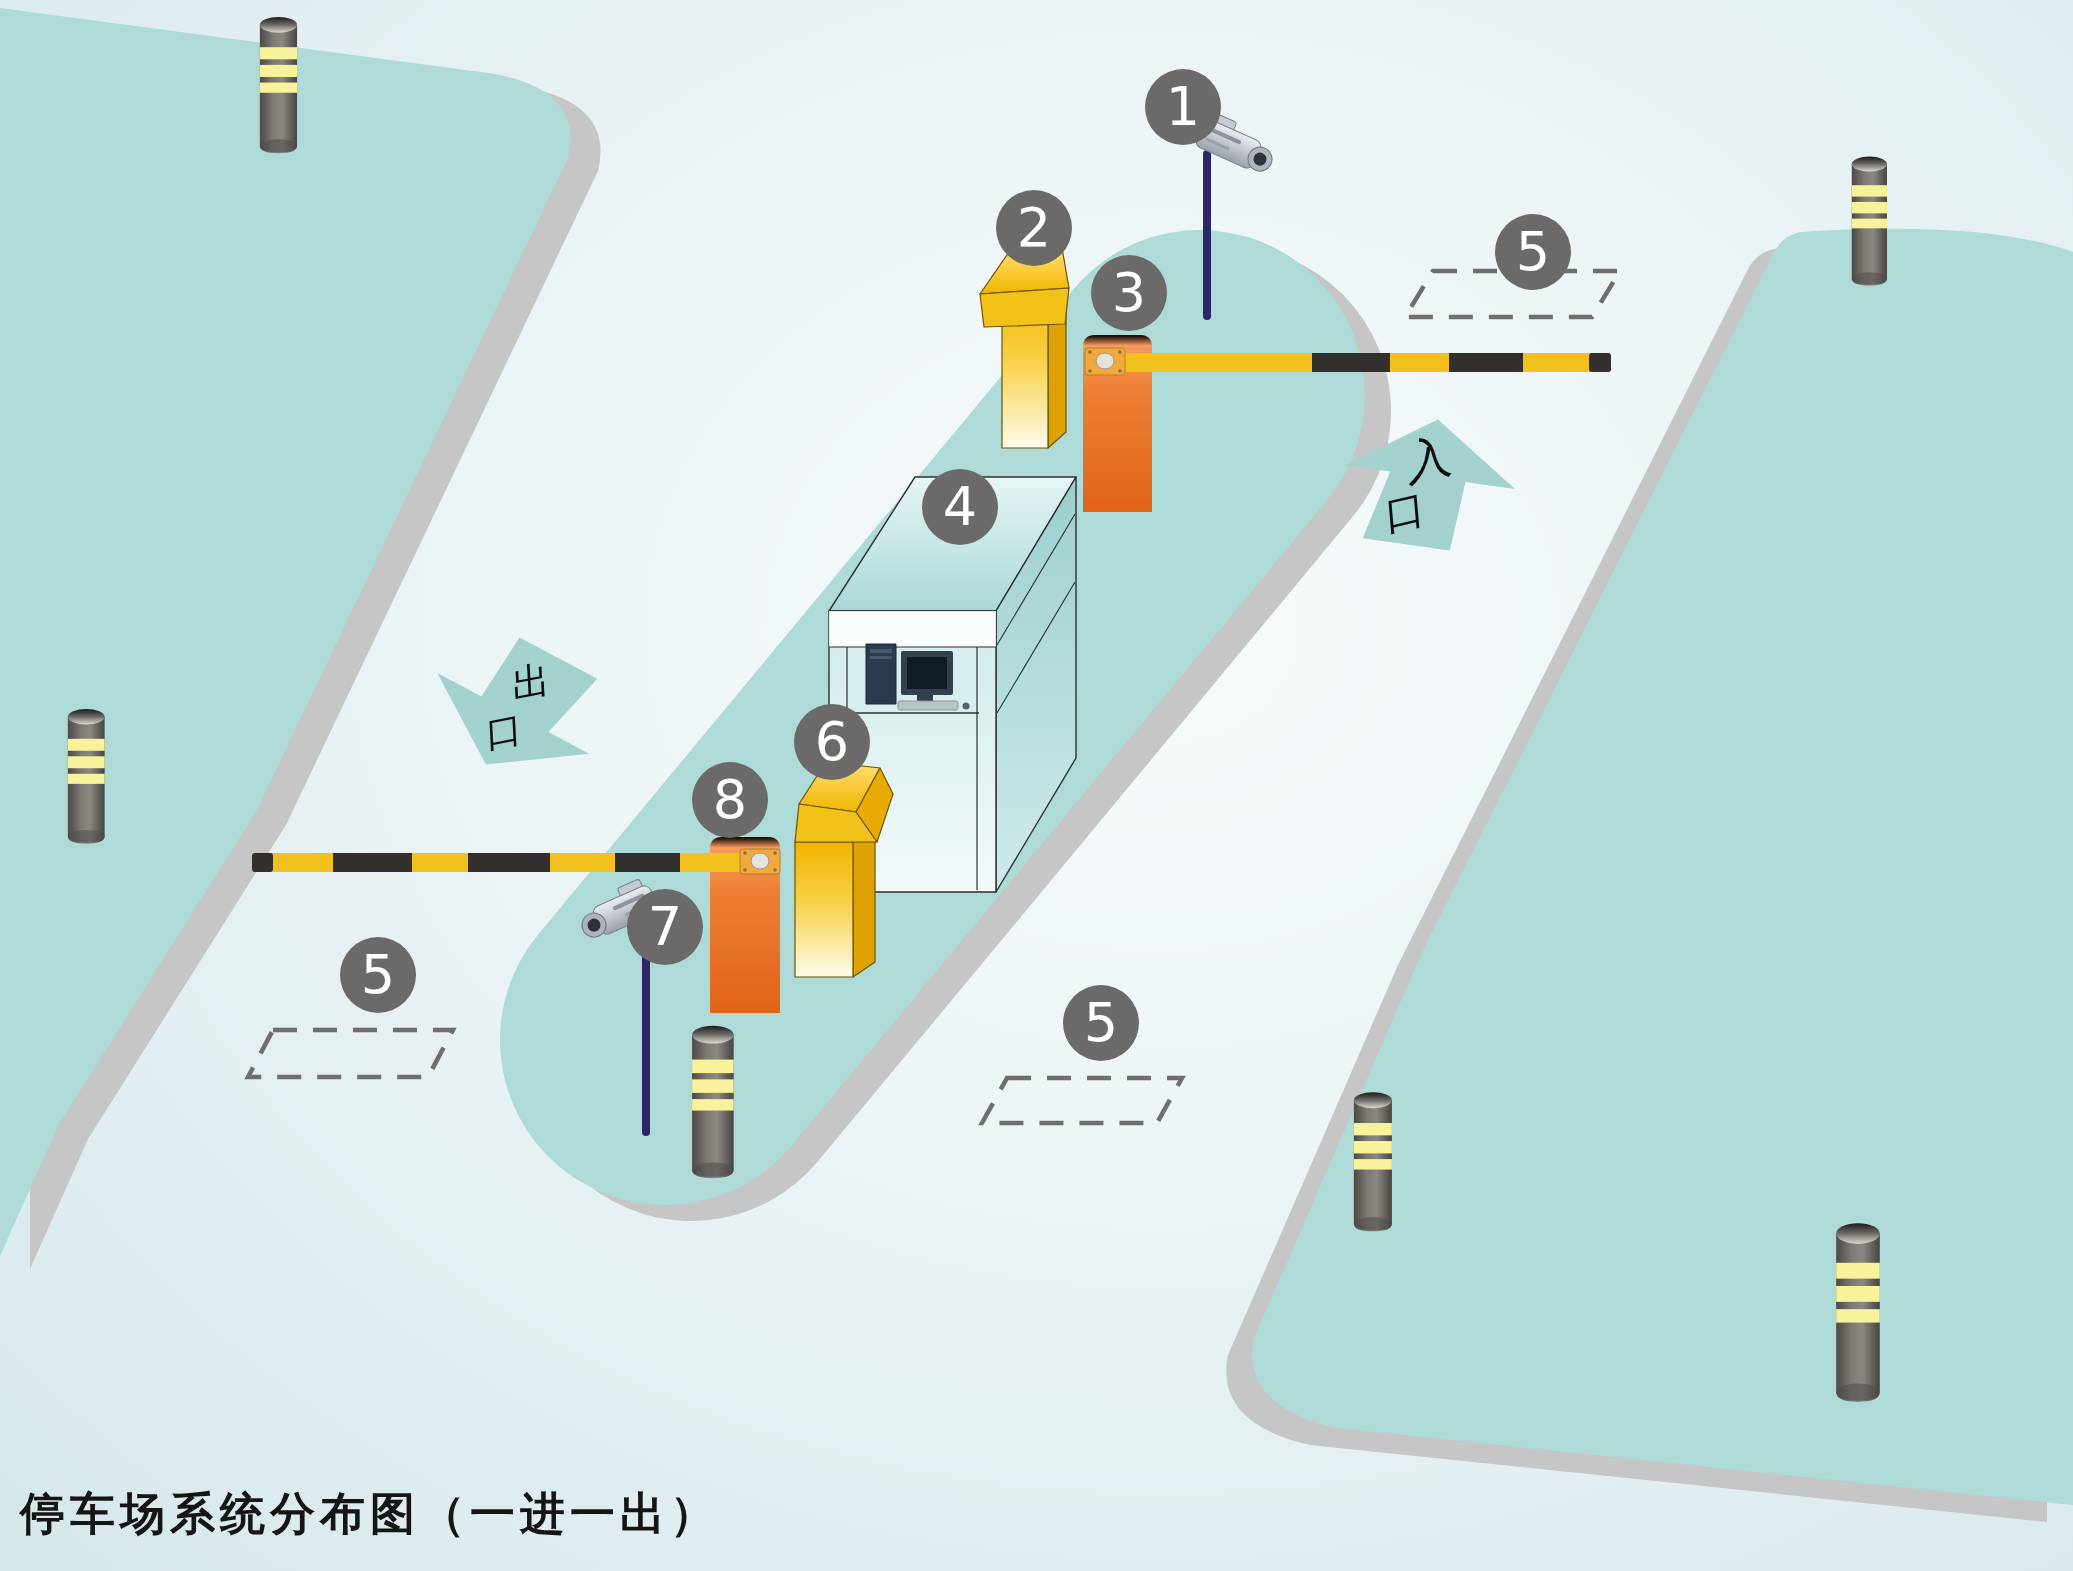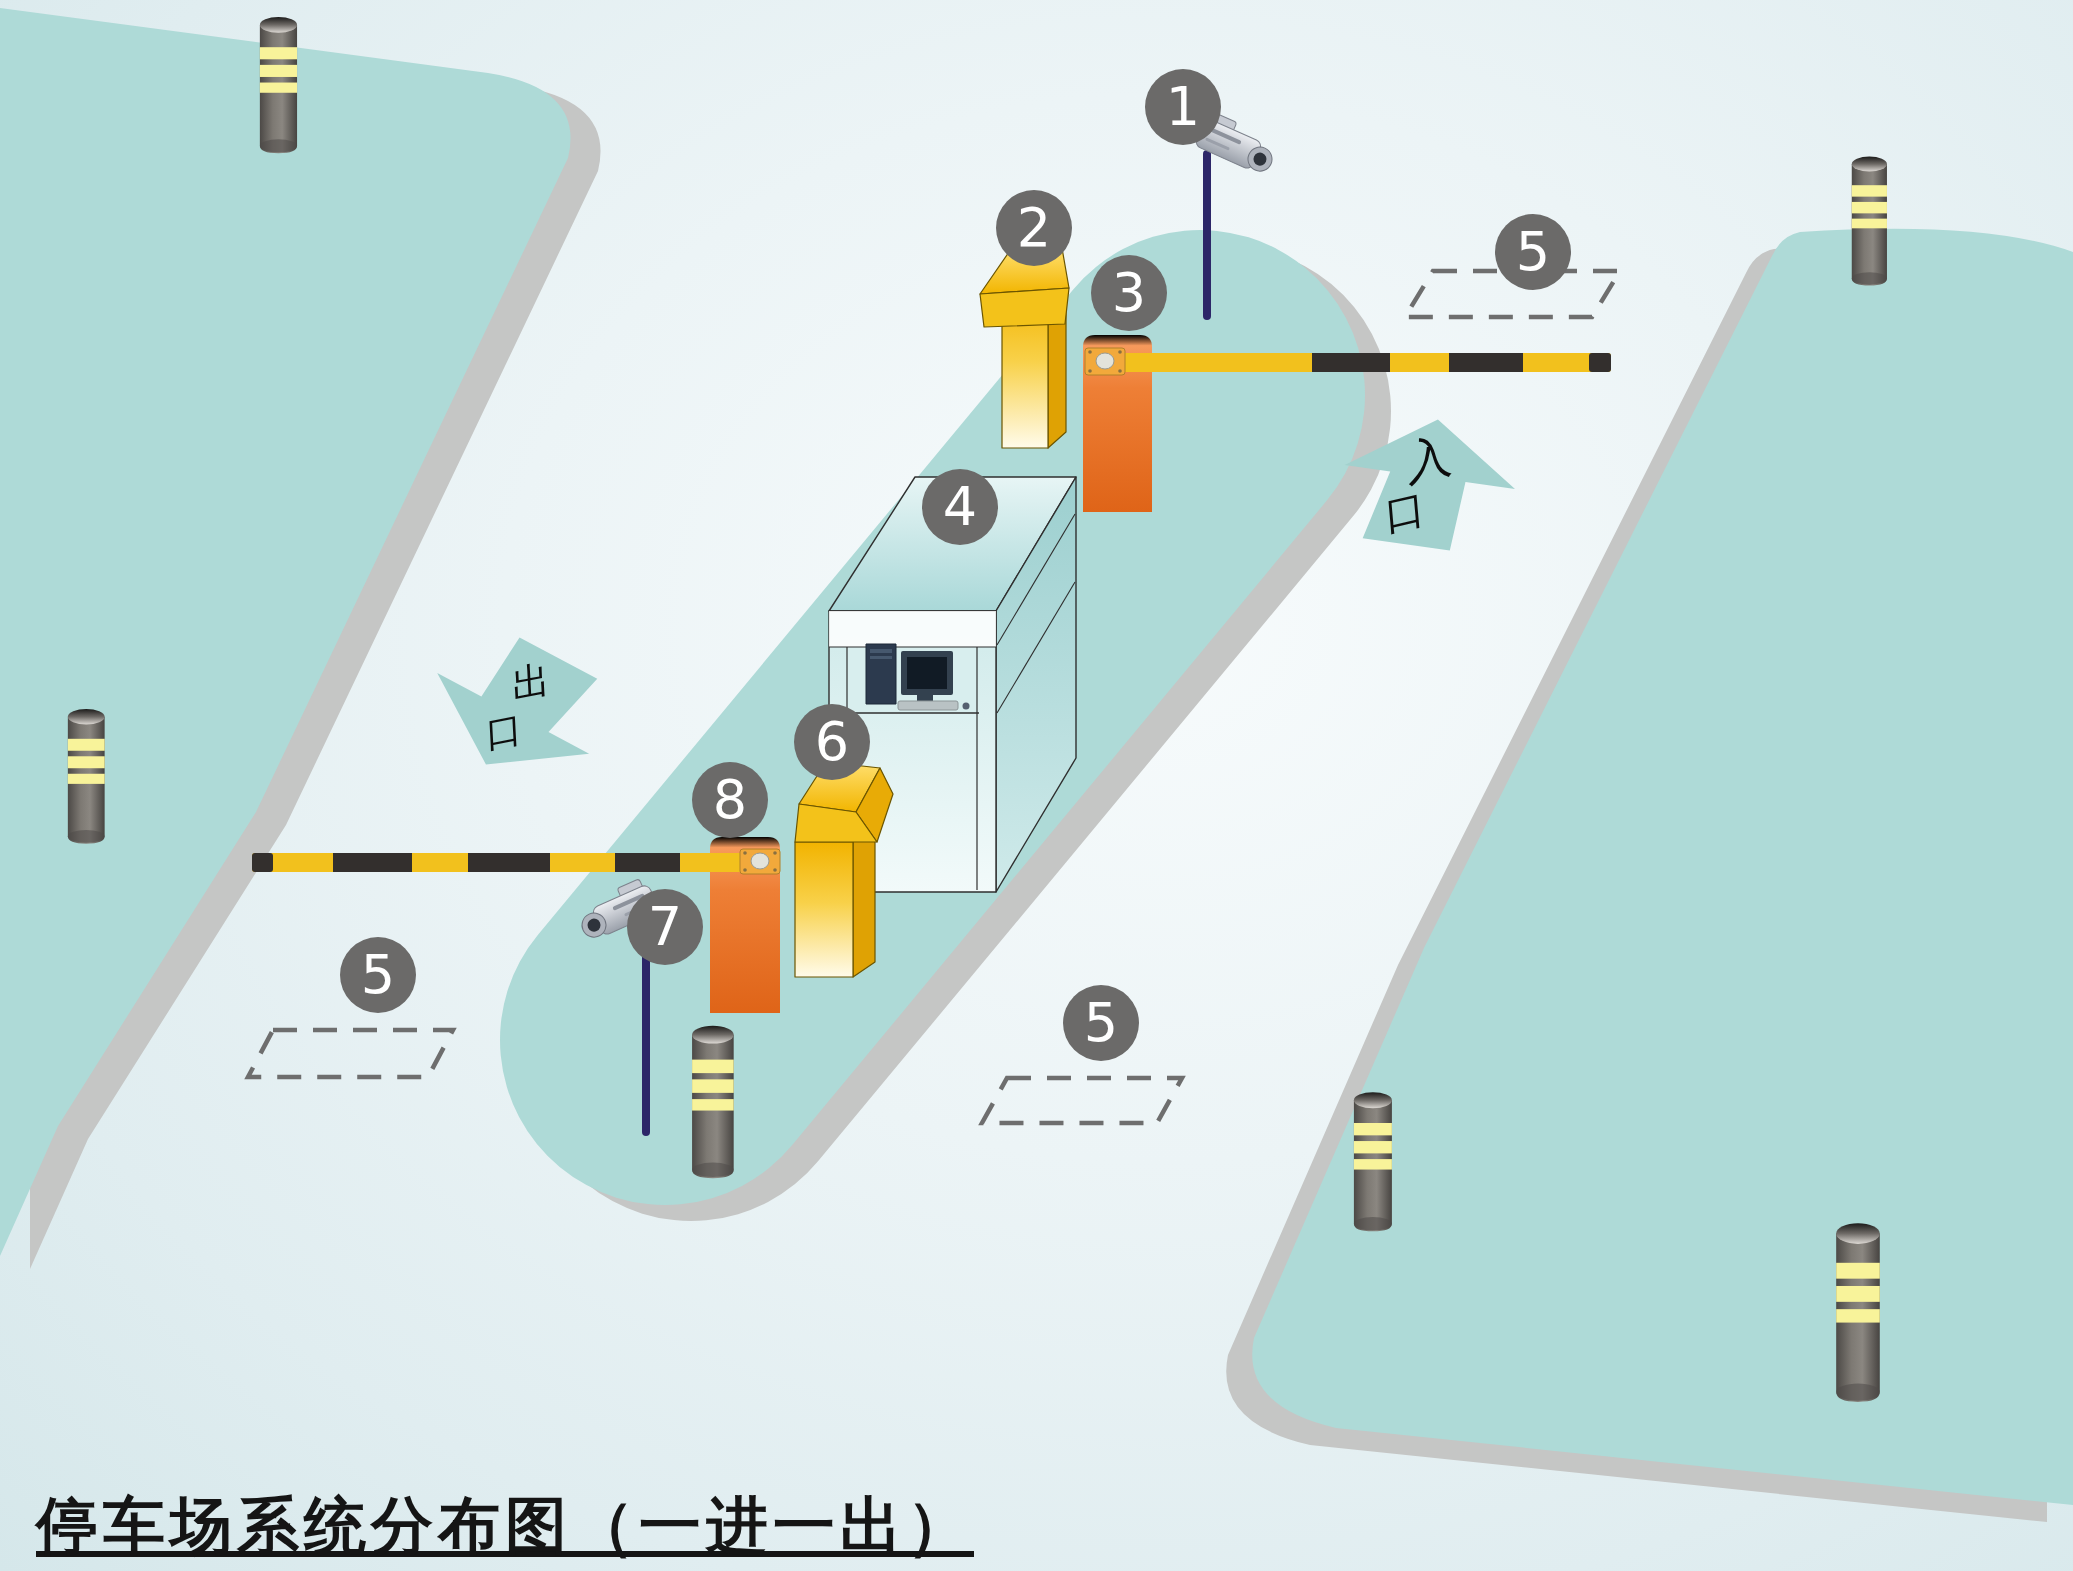--- a/index.html
+++ b/index.html
@@ -13,22 +13,22 @@
     position:absolute;width:76px;height:76px;border-radius:50%;
     background:#6b6a69;color:#ffffff;display:flex;align-items:center;justify-content:center;
     font-size:54px;line-height:1;transform:translate(-50%,-50%);
     font-family:"DejaVu Sans","Liberation Sans",sans-serif;
   }
   .arrow-char{
     position:absolute;color:#0d0d0d;line-height:1;
     font-family:"DejaVu Sans","Liberation Sans",sans-serif;
   }
   .title{
-    position:absolute;left:36px;top:1484px;font-size:62px;font-weight:bold;
-    color:#151515;letter-spacing:5px;white-space:nowrap;text-decoration:underline;
+    position:absolute;left:20px;top:1484px;font-size:45px;font-weight:bold;
+    color:#151515;letter-spacing:5px;white-space:nowrap;
   }
 </style>
 </head>
 <body>
 
 <div class="scene">
 
 <svg width="2073" height="1571" viewBox="0 0 2073 1571">
   <defs>
     <linearGradient id="gold" x1="0" y1="0" x2="0" y2="1">

